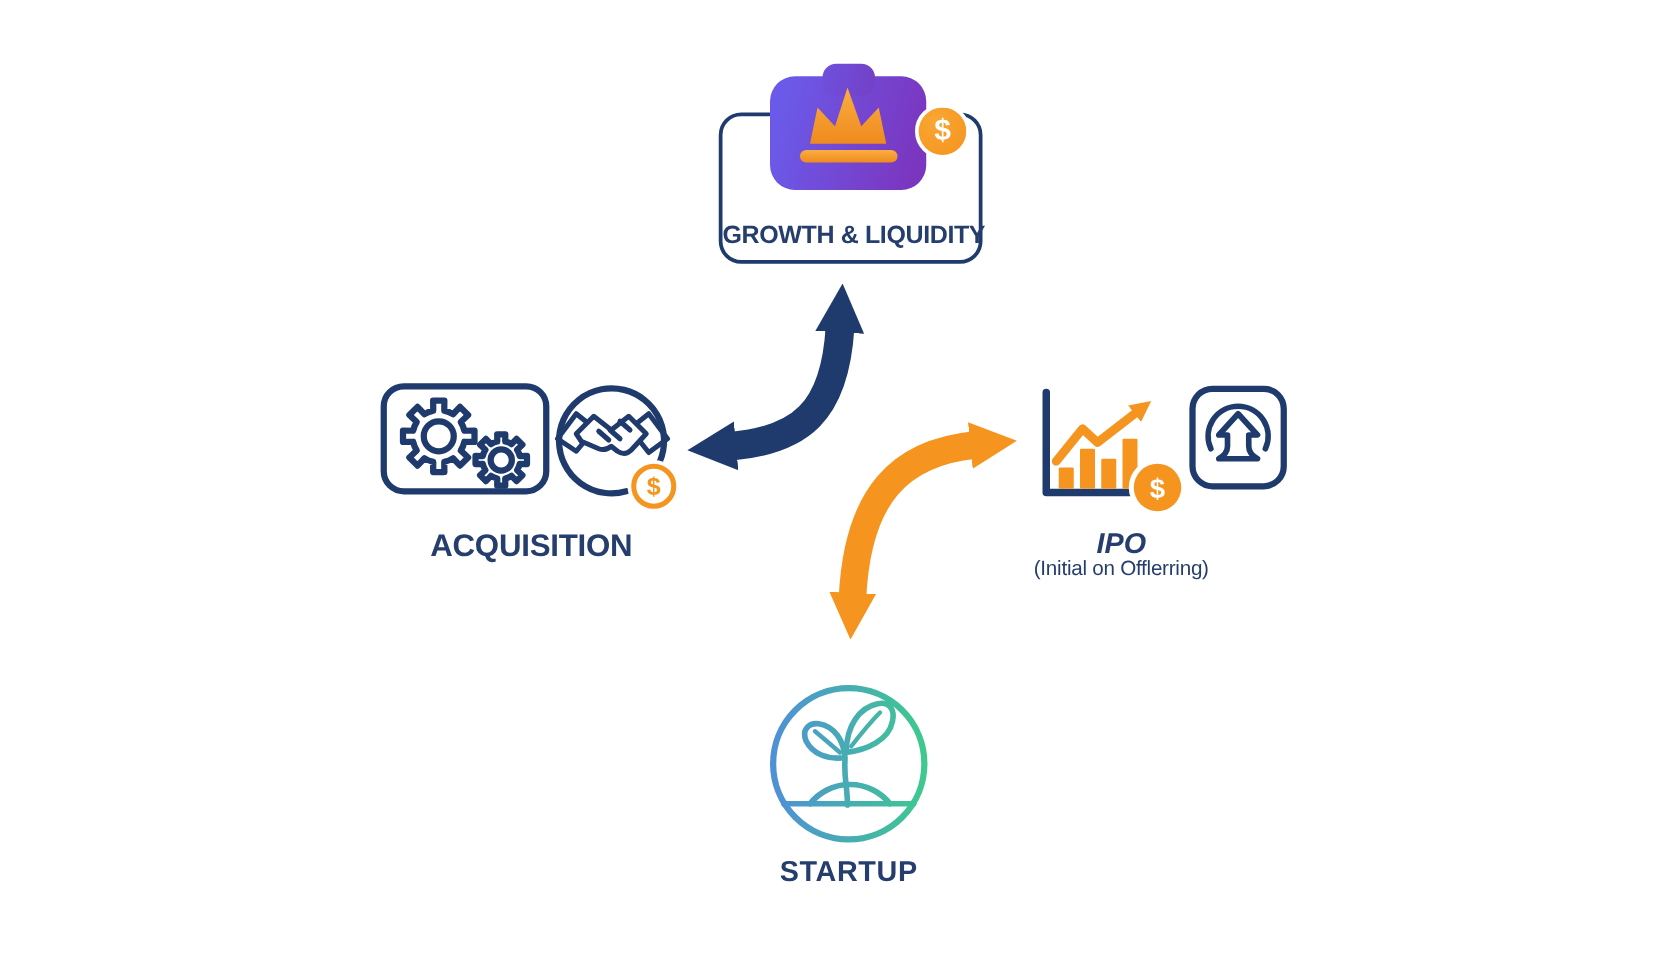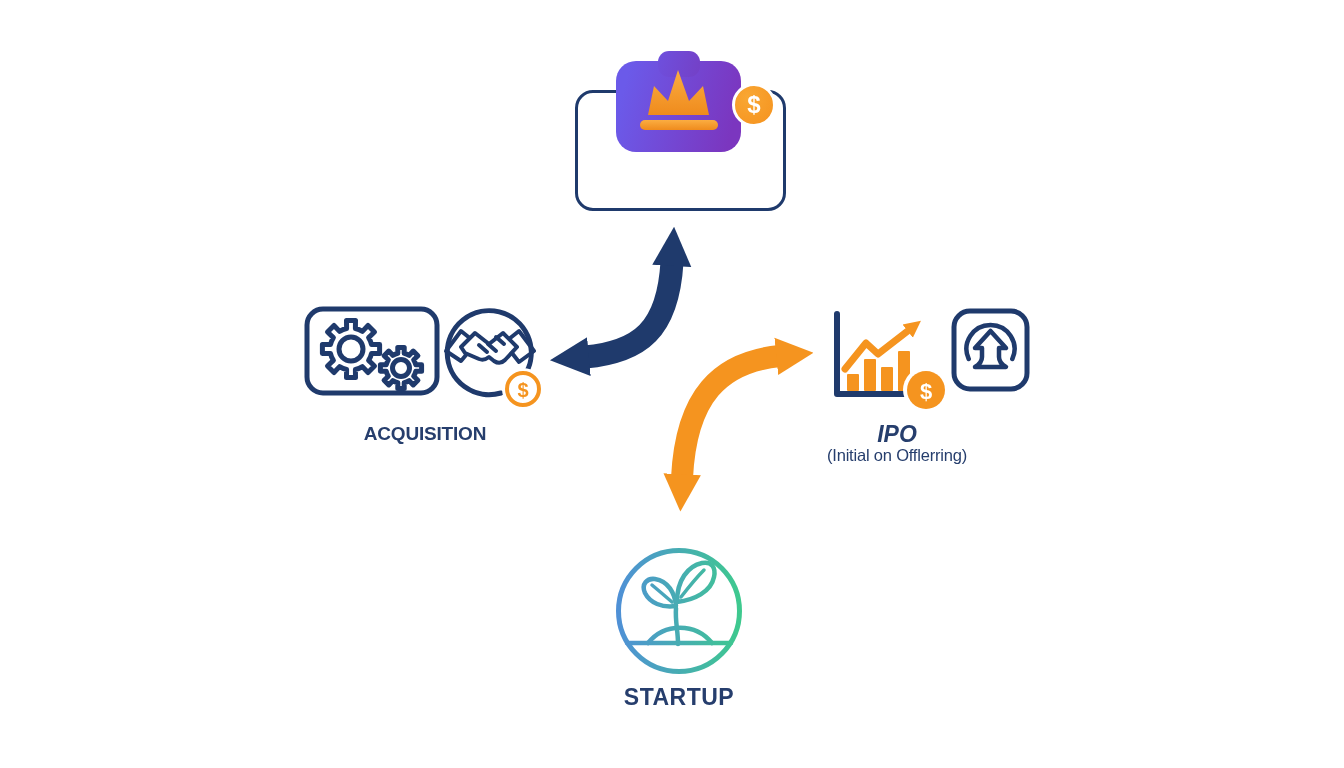--- a/index.html
+++ b/index.html
@@ -37,21 +37,21 @@
   .crown-svg{position:absolute;left:0;top:0;}
   .badge-coin{
     position:absolute;left:116px;top:22px;width:38px;height:38px;border-radius:50%;
     background:radial-gradient(circle at 35% 30%,#f9a733,var(--coin-orange));
     border:3px solid #fff;display:flex;align-items:center;justify-content:center;
     color:#fff;font-size:24px;font-weight:700;
   }
 
   
   .label{position:absolute;transform:translateX(-50%);white-space:nowrap;color:var(--text-navy);text-align:center;}
-  .acq-label{left:425px;top:423px;font-size:19px;font-weight:700;letter-spacing:-0.2px;}
+  .acq-label{left:425px;top:423px;font-size:25px;font-weight:700;letter-spacing:-0.2px;}
   .ipo-label{left:897px;top:421px;font-size:23px;font-weight:700;font-style:italic;}
   .ipo-sublabel{left:897px;top:446px;font-size:16.5px;font-weight:500;letter-spacing:-0.2px;}
   .startup-label{left:679px;top:684px;font-size:23px;font-weight:700;letter-spacing:0.5px;}
 
   
   .stroke-navy{stroke:var(--navy);fill:none;}
   .stroke-navy-fill-white{stroke:var(--navy);fill:#fff;}
   .fill-navy{fill:var(--navy);}
   .fill-orange{fill:var(--orange);}
   .stroke-orange{stroke:var(--orange);fill:none;}
@@ -165,20 +165,21 @@
             <stop offset="1" class="crown-stop-b"></stop>
           </linearGradient>
         </defs>
         <path d="M32,54 L38,25 L52,40 L62,9 L73,40 L87,25 L93,54 Z" fill="url(#crown-grad)"></path>
         <rect x="24" y="59" width="78" height="10" rx="5" fill="url(#crown-grad)"></rect>
       </svg>
       <div class="badge-coin">
         <span>$</span>
       </div>
     </div>
+    <div class="growth-label">GROWTH &amp; LIQUIDITY</div>
   </div>
 
   <div class="label acq-label">ACQUISITION</div>
   <div class="label ipo-label">IPO</div>
   <div class="label ipo-sublabel">(Initial on Offlerring)</div>
   <div class="label startup-label">STARTUP</div>
 
 </div>
 
 </body></html>

